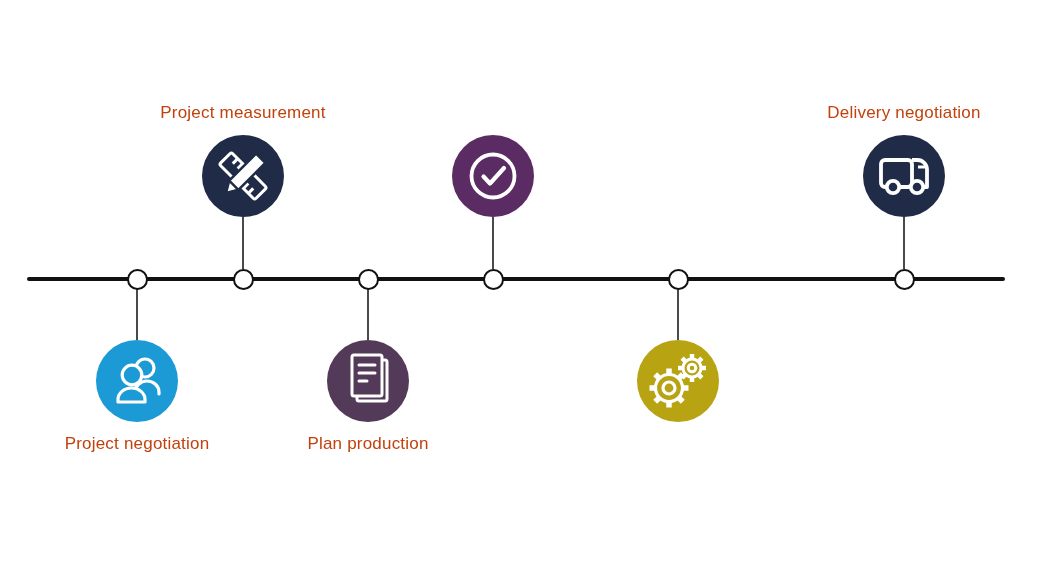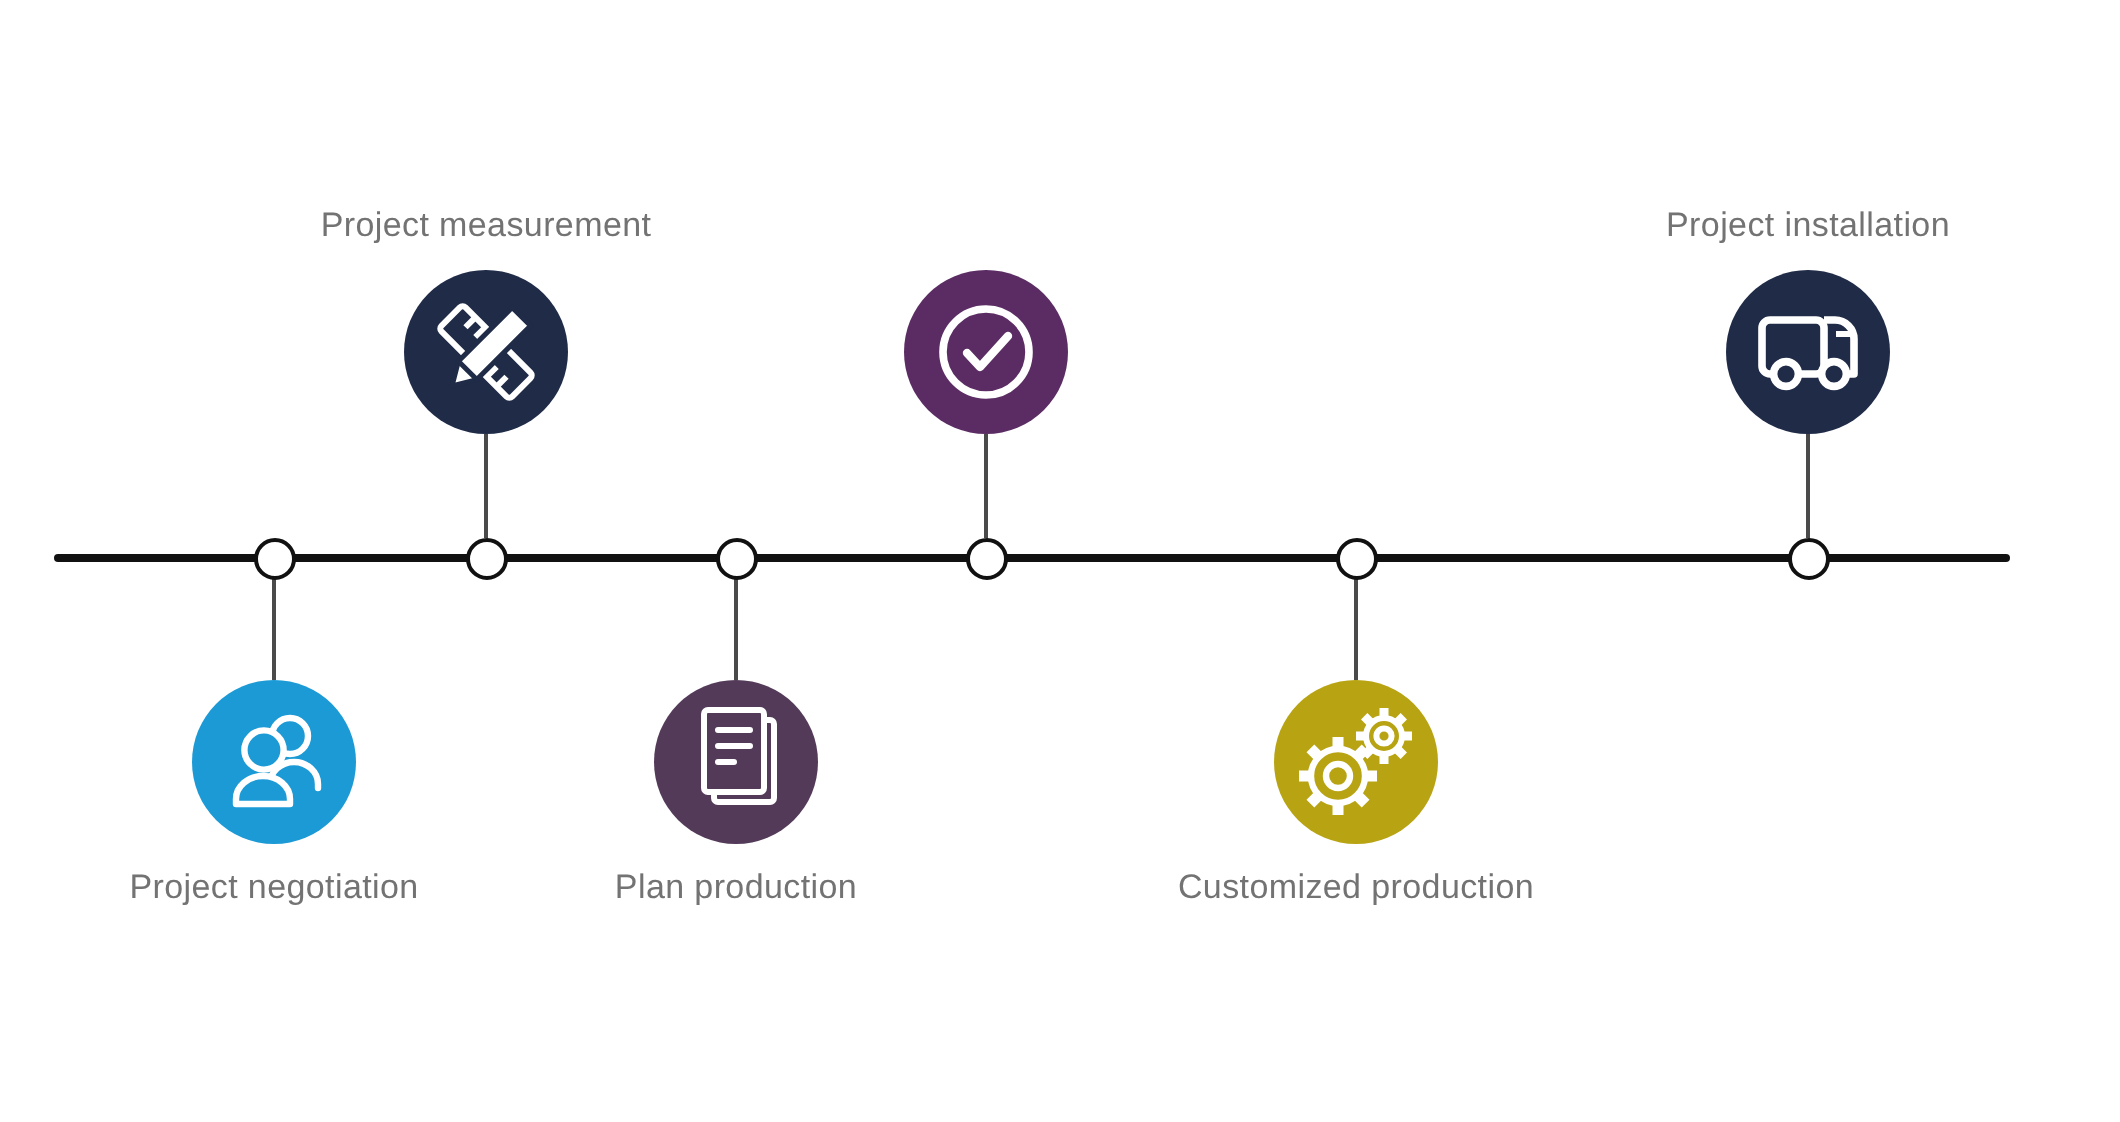--- a/index.html
+++ b/index.html
@@ -8,21 +8,21 @@
     font-family:"Liberation Sans",sans-serif;overflow:hidden;
   }
   .tl-line{position:absolute;left:27px;top:277px;width:978px;height:4px;background:#111;border-radius:2px;}
   .tl-node{
     position:absolute;top:269px;width:21px;height:21px;border-radius:50%;
     background:#fff;border:2.5px solid #111;box-sizing:border-box;
   }
   .connector{position:absolute;width:1.5px;background:#4a4a4a;}
   .step-label{
     position:absolute;width:280px;text-align:center;
-    font-size:17px;color:#737373;letter-spacing:.2px;
+    font-size:17px;color:#c2410c;letter-spacing:.2px;
   }
   .badge{position:absolute;width:82px;height:82px;}
 </style>
 </head>
 <body>
 
 <div class="stage">
 
   <div class="tl-line"></div>
 
@@ -84,29 +84,28 @@
       <circle r="13.5" fill="none" stroke="#ffffff" stroke-width="3.2"></circle>
       <circle r="6" fill="none" stroke="#ffffff" stroke-width="3.2"></circle>
     </g>
     <g transform="translate(14,-13)">
       <path d="M 9,0 H 14 M -9,0 H -14 M 0,9 V 14 M 0,-9 V -14 M 6.4,6.4 L 9.9,9.9 M -6.4,-6.4 L -9.9,-9.9 M 6.4,-6.4 L 9.9,-9.9 M -6.4,6.4 L -9.9,9.9" stroke="#ffffff" stroke-width="4.5" fill="none"></path>
       <circle r="9" fill="none" stroke="#ffffff" stroke-width="3"></circle>
       <circle r="3.8" fill="none" stroke="#ffffff" stroke-width="3"></circle>
     </g>
   </svg>
   <div class="tl-node" style="left:668px;"></div>
-  <div class="step-label" style="left:538px;top:434px;">Customized production</div>
 
   <div class="connector" style="left:903px;top:217px;height:52px;"></div>
   <svg class="badge" style="left:863px;top:135px;" viewBox="-41 -41 82 82">
     <circle cx="0" cy="0" r="41" fill="#1f2b47"></circle>
     <g fill="none" stroke="#ffffff" stroke-width="3.8" stroke-linejoin="round">
       <rect x="-23" y="-16" width="31" height="27" rx="4"></rect>
       <path d="M 8,-16 h 5.5 a 9.5,9.5 0 0 1 9.5,9.5 V 11 H 8"></path>
       <path d="M 14,-9 h 9" stroke-width="3"></path>
       <circle cx="-11" cy="11" r="6.2" fill="#1f2b47"></circle>
       <circle cx="13" cy="11" r="6.2" fill="#1f2b47"></circle>
     </g>
   </svg>
   <div class="tl-node" style="left:894px;"></div>
-  <div class="step-label" style="left:764px;top:103px;">Project installation</div>
+  <div class="step-label" style="left:764px;top:103px;">Delivery negotiation</div>
 
 </div>
 
 </body></html>

